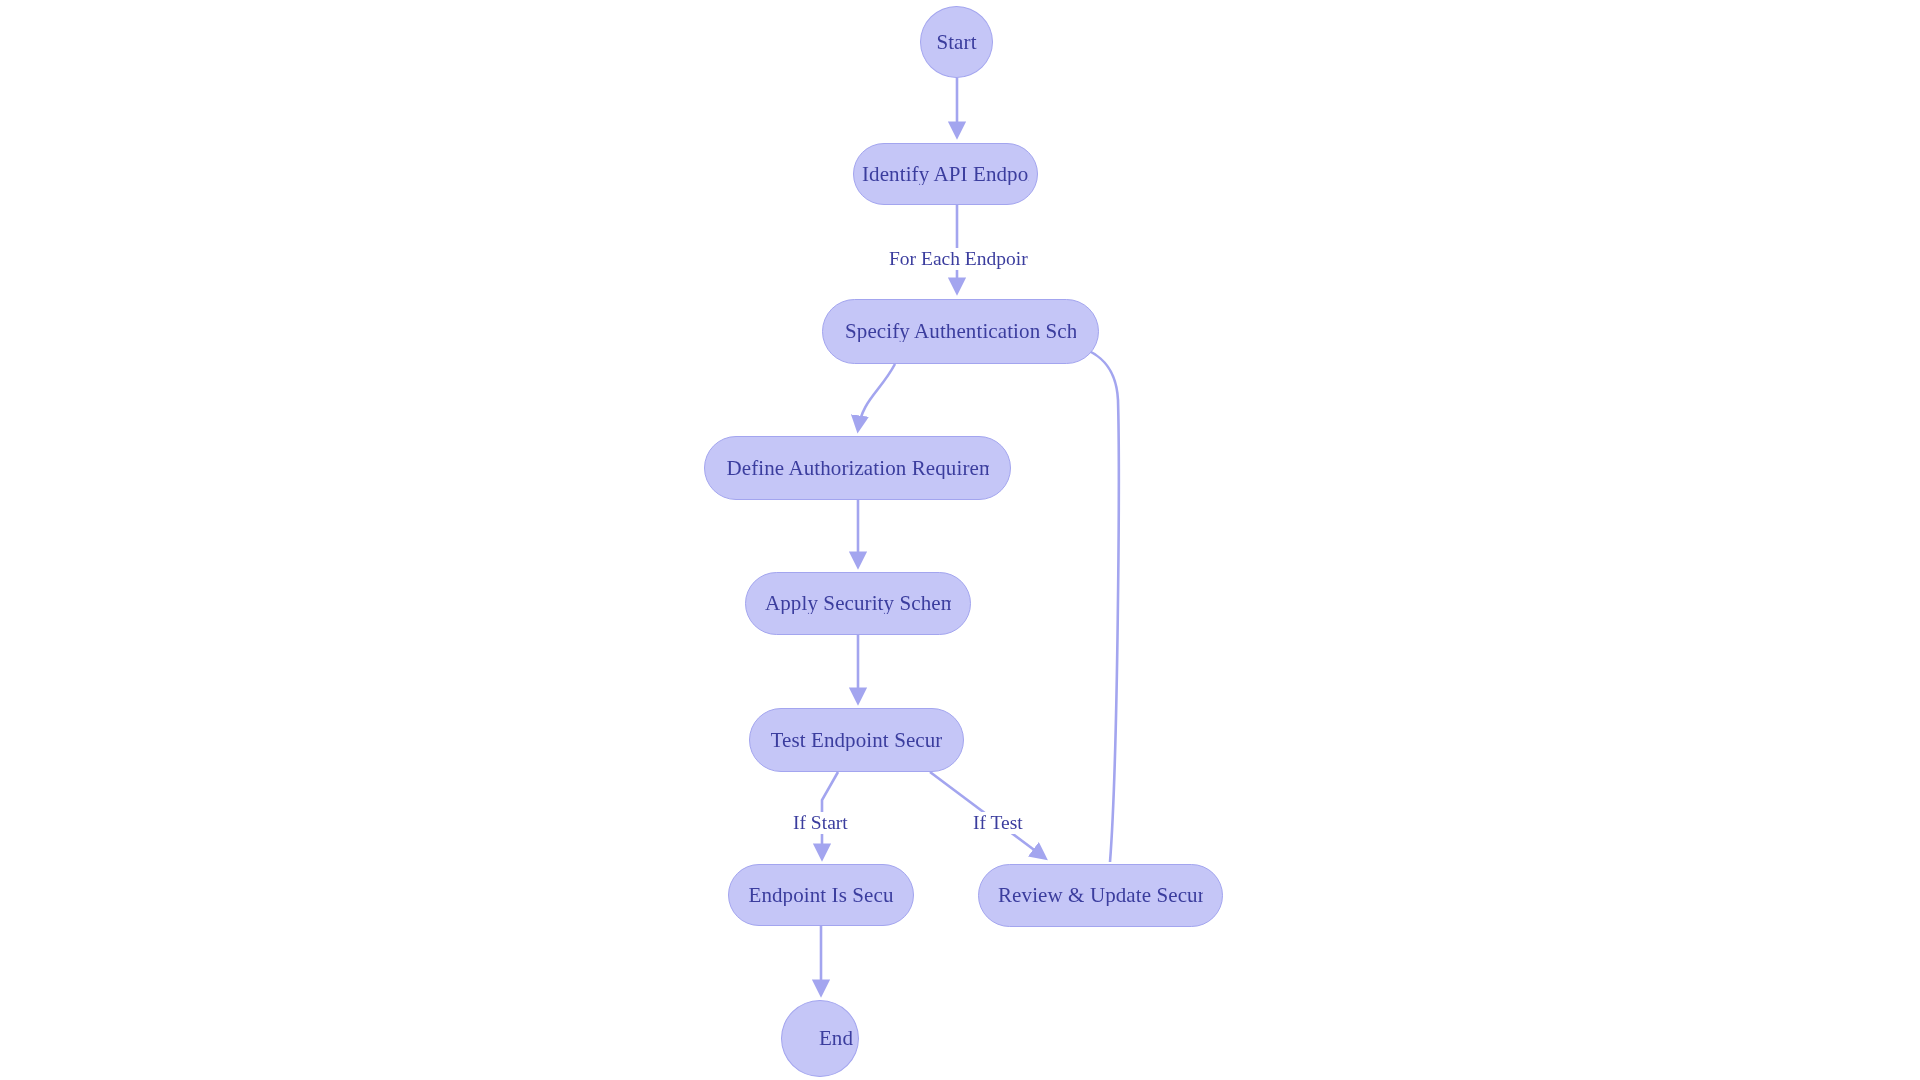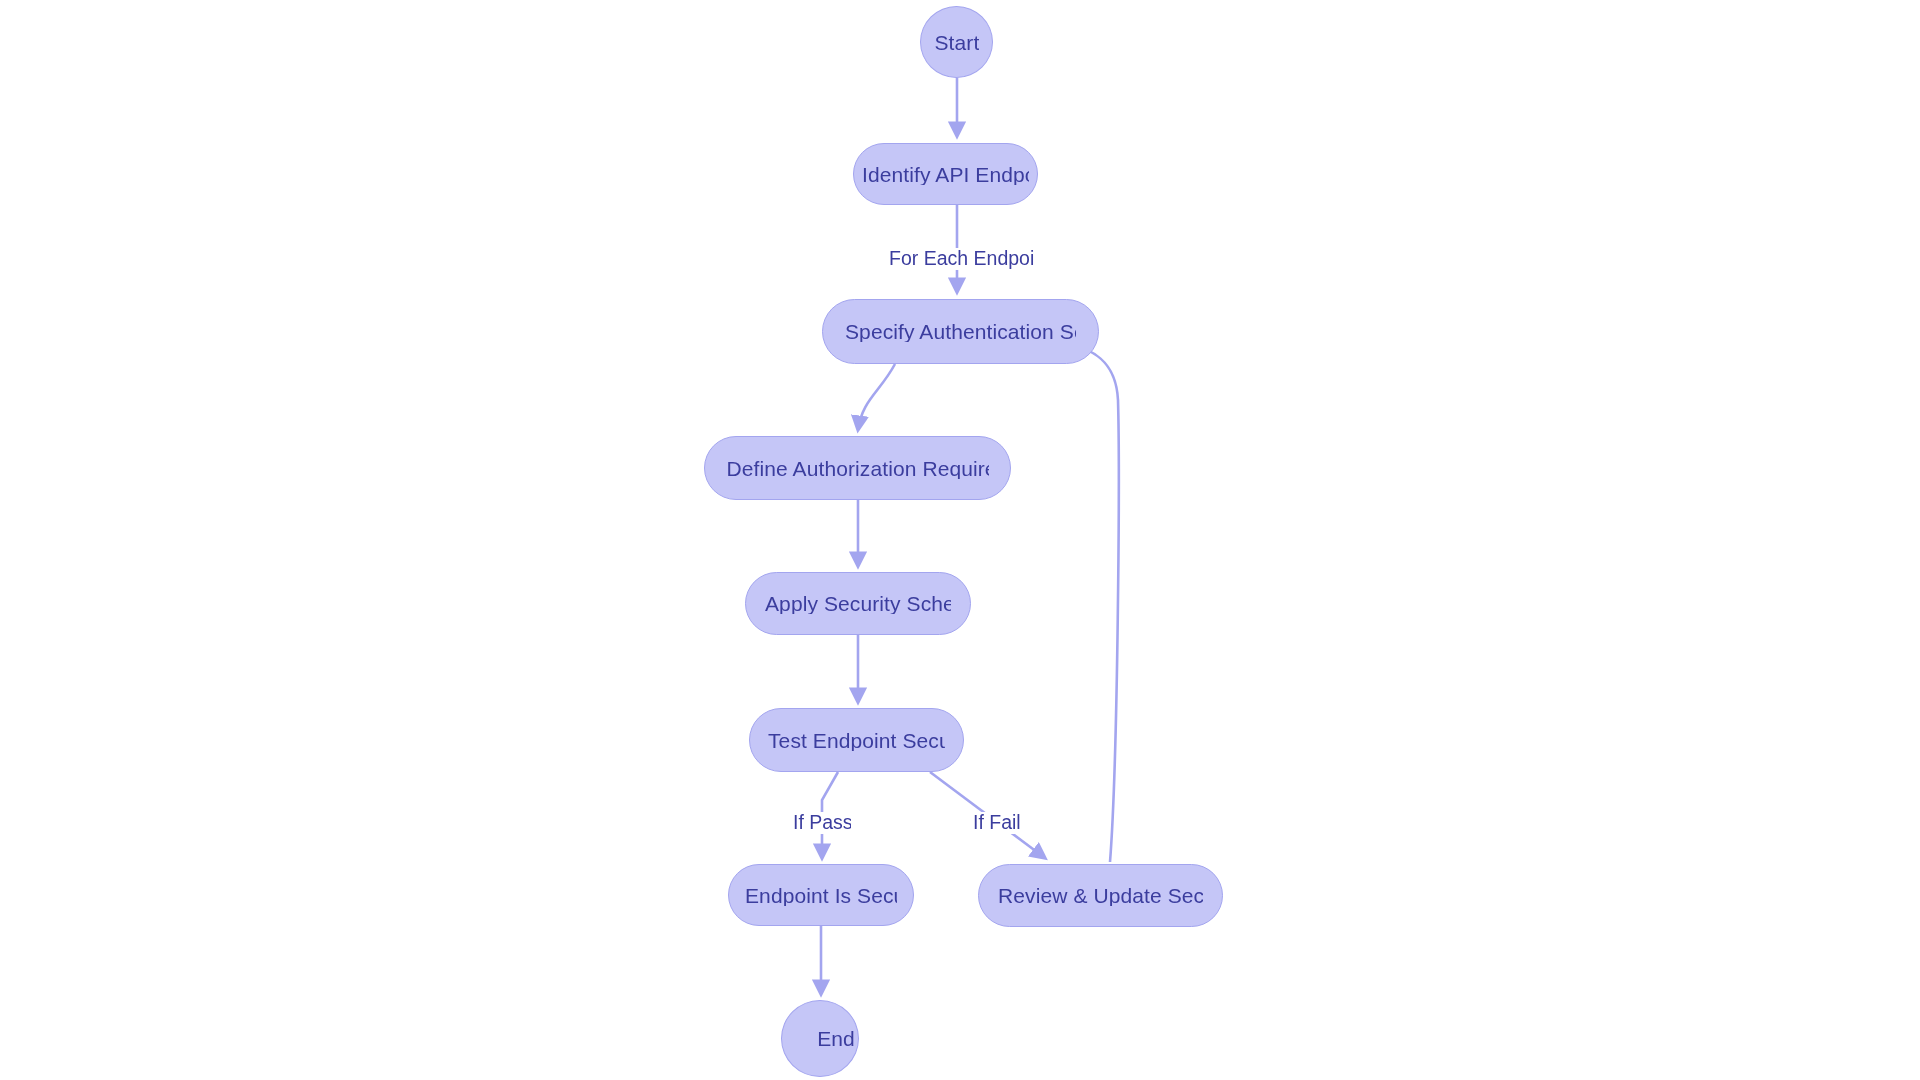--- a/index.html
+++ b/index.html
@@ -9,20 +9,21 @@
     width: 1920px;
     height: 1080px;
     overflow: hidden;
     font-family: "Liberation Sans", sans-serif;
   }
   #flowchart-canvas {
     position: relative;
     width: 1532px;
     height: 1080px;
     background: #ffffff;
+    font-family: Liberation Serif, serif;
   }
   #edge-layer {
     position: absolute;
     left: 0;
     top: 0;
     width: 1920px;
     height: 1080px;
     pointer-events: none;
   }
   .node {
@@ -119,17 +120,17 @@
   <div class="node process" style="left:978px; top:864px; width:245px; height:63px;">
     <span class="node-label" style="max-width:205px;">Review &amp; Update Secur</span>
   </div>
 
   <div class="node terminal" style="left:781px; top:1000px; width:78px; height:77px;">
     <span class="node-label" style="max-width:50px;margin-left:32px;">End</span>
   </div>
 
   <div class="edge-label" style="left:887px; top:248px; max-width:143px;">For Each Endpoir</div>
 
-  <div class="edge-label" style="left:791px; top:812px; max-width:56px;">If Pass</div>
+  <div class="edge-label" style="left:791px; top:812px; max-width:56px;">If Start</div>
 
-  <div class="edge-label" style="left:971px; top:812px; max-width:49px;">If Fail</div>
+  <div class="edge-label" style="left:971px; top:812px; max-width:49px;">If Test</div>
 
 </div>
 
 </body></html>

